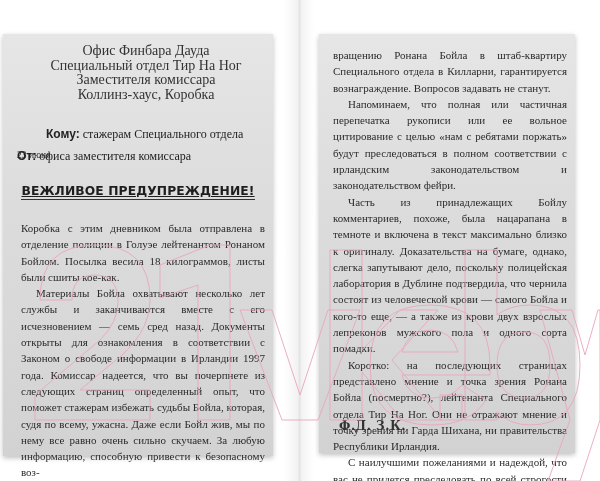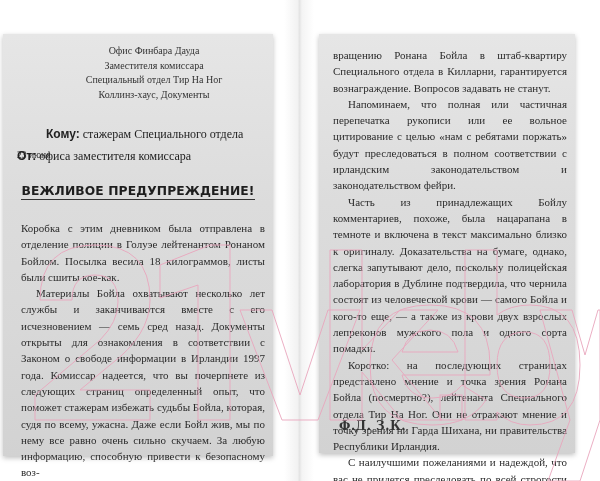--- a/index.html
+++ b/index.html
@@ -15,32 +15,32 @@
   }
   .page {
     position:absolute; top:34px;
     background:linear-gradient(180deg,#e6e6e6 0%,#dcdcdc 40%,#d8d8d8 70%,#d2d2d2 100%);
     box-shadow:0 2px 5px rgba(0,0,0,0.25);
   }
   .page.left { left:3px; width:270px; height:422px; }
   .page.right { left:319px; width:256px; height:419px; }
 
   .header-block {
-    position:absolute; left:16px; top:10px; width:100%;
-    text-align:center; font-size:10px; line-height:14.5px; color:#333;
+    position:absolute; left:8px; top:10px; width:100%;
+    text-align:center; font-size:14px; line-height:14.5px; color:#333;
   }
   .date { position:absolute; left:14px; top:80px; font-size:9.5px; color:#333;margin-top:36px; }
   .to-line, .from-line { position:absolute; left:14px; font-size:12px; color:#222; }
   .to-line { top:93px;padding-left:29px; } .from-line { top:115px; }
   .to-line b, .from-line b { font-family:"Liberation Sans","DejaVu Sans",sans-serif; font-weight:bold; }
 
   .warning-title {
     position:absolute; left:0; width:100%; top:150px; text-align:center;
     font-family:"DejaVu Sans","Liberation Sans",sans-serif; font-weight:bold;
-    font-size:12.3px; color:#1e1e1e; letter-spacing:0.1px;
+    font-size:12.3px; color:#1e1e1e; letter-spacing:0.1px;text-decoration:underline;
   }
   .warning-title span { border-bottom:1.5px solid #333; padding-bottom:1px; }
 
   .body-text {
     position:absolute; font-size:11px; line-height:16.3px; color:#2b2b2b;
     text-align:justify;
   }
   .left .body-text { left:18px; width:244px; top:186px; }
   .right .body-text { left:14px; width:234px; top:13px; }
   .body-text p { margin:0; text-indent:0; }
@@ -56,23 +56,23 @@
   }
 </style>
 </head>
 <body>
 
 <div class="gutter"></div>
 
 <div class="page left">
   <div class="header-block">
     <div>Офис Финбара Дауда</div>
+    <div>Специальный отдел Тир На Ног</div>
     <div>Заместителя комиссара</div>
-    <div>Специальный отдел Тир На Ног</div>
-    <div>Коллинз-хаус, Документы</div>
+    <div>Коллинз-хаус, Коробка</div>
   </div>
   <div class="date">23 июня</div>
   <div class="to-line">
     <b>Кому:</b><span> стажерам Специального отдела</span>
   </div>
   <div class="from-line">
     <b>От:</b><span> офиса заместителя комиссара</span>
   </div>
   <div class="warning-title">
     <span>ВЕЖЛИВОЕ ПРЕДУПРЕЖДЕНИЕ!</span>

